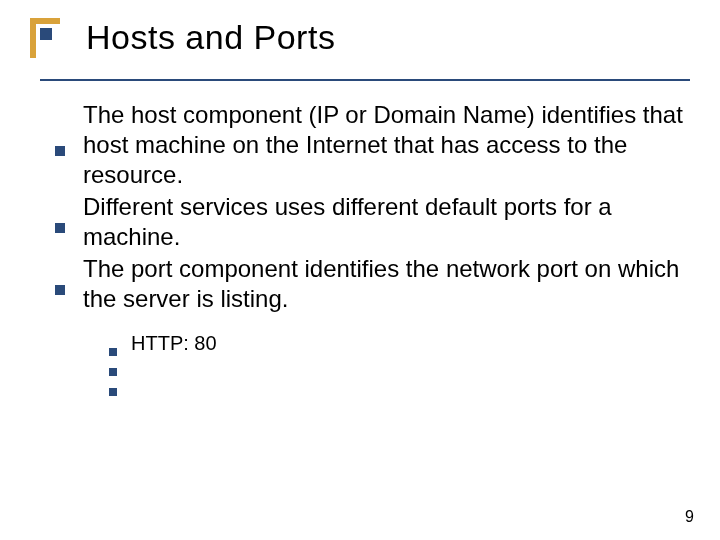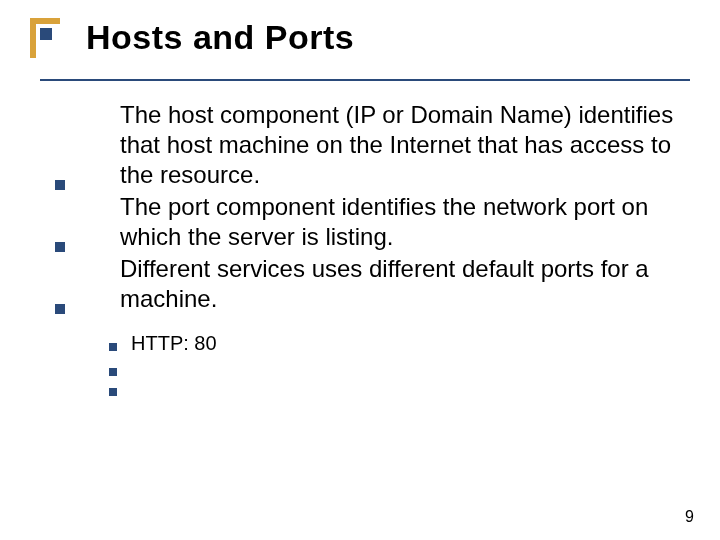--- a/index.html
+++ b/index.html
@@ -43,64 +43,63 @@
       background: #2a4a7a;
     }
     .title-area {
       position: absolute;
       top: 18px;
       left: 86px;
       right: 30px;
     }
     .slide-title {
       font-size: 34px;
-      font-weight: 700;
+      font-weight: 400;
       color: #000;
       letter-spacing: 0.5px;
     }
     .title-underline {
       position: absolute;
       top: 79px;
       left: 40px;
       right: 30px;
       height: 2px;
       background: #2a4a7a;
     }
     .content {
       position: absolute;
       top: 100px;
       left: 55px;
       right: 30px;
     }
     .main-item {
       display: flex;
-      align-items: flex-end;
+      align-items: center;
       margin-bottom: 2px;
-      gap: 37px;
     }
     .bullet-main {
       width: 10px;
       height: 10px;
       background: #2a4a7a;
       flex-shrink: 0;
       margin-top: 11px;
       margin-right: 18px;
     }
     .main-text {
       font-size: 24px;
       line-height: 1.25;
       color: #000;
     }
     .sub-list {
       margin-top: 16px;
       margin-left: 54px;
     }
     .sub-item {
       display: flex;
-      align-items: center;
+      align-items: flex-end;
       margin-bottom: 4px;
     }
     .bullet-sub {
       width: 8px;
       height: 8px;
       background: #2a4a7a;
       flex-shrink: 0;
       margin-top: 8px;
       margin-right: 14px;
     }
@@ -131,25 +130,25 @@
 </div>
 <div class="title-underline"></div>
 
 <div class="content">
   <div class="main-item">
     <div class="bullet-main"></div>
     <div class="main-text">The host component (IP or Domain Name) identifies that host machine on the Internet that has access to the resource.</div>
   </div>
   <div class="main-item">
     <div class="bullet-main"></div>
-    <div class="main-text">The port component identifies the network port on which the server is listing.</div>
+    <div class="main-text">Different services uses different default ports for a machine.</div>
   </div>
   <div class="main-item">
     <div class="bullet-main"></div>
-    <div class="main-text">Different services uses different default ports for a machine.</div>
+    <div class="main-text">The port component identifies the network port on which the server is listing.</div>
   </div>
 
   <div class="sub-list">
     <div class="sub-item">
       <div class="bullet-sub"></div>
       <div class="sub-text">HTTP: 80</div>
     </div>
     <div class="sub-item">
       <div class="bullet-sub"></div>
     </div>

